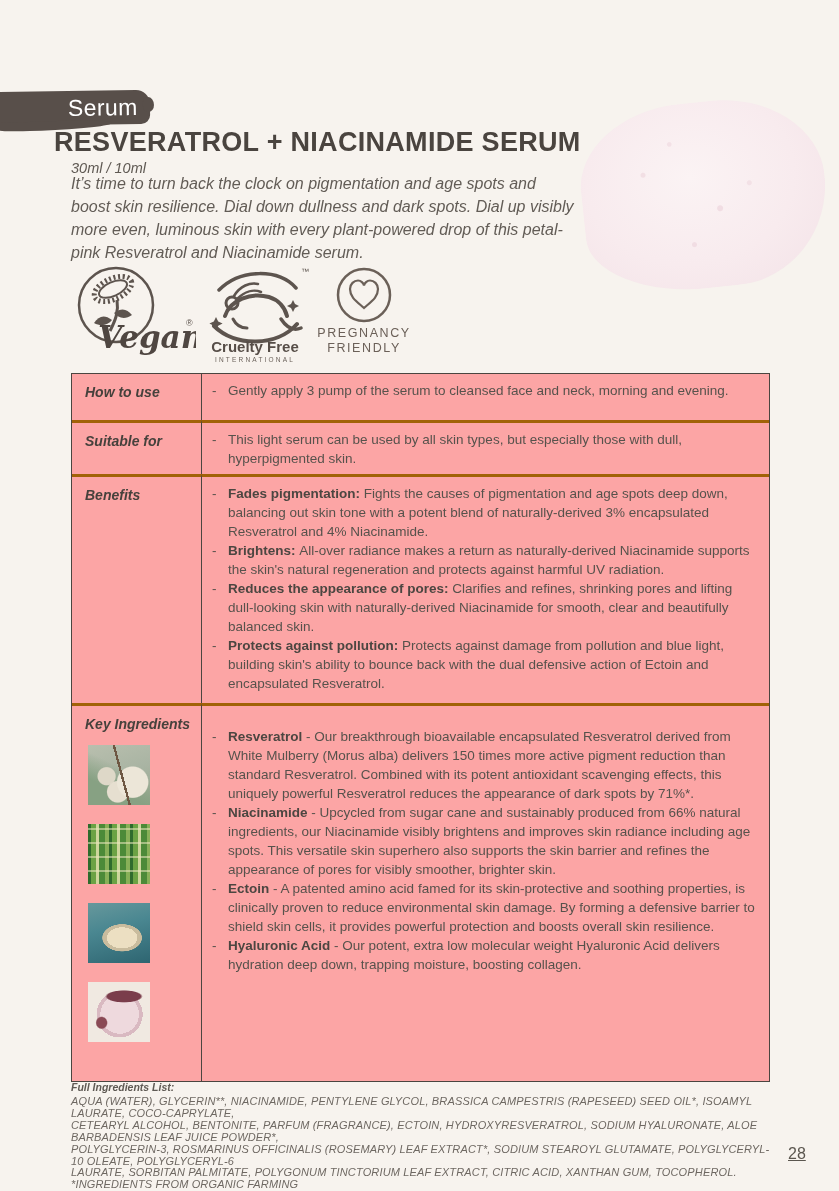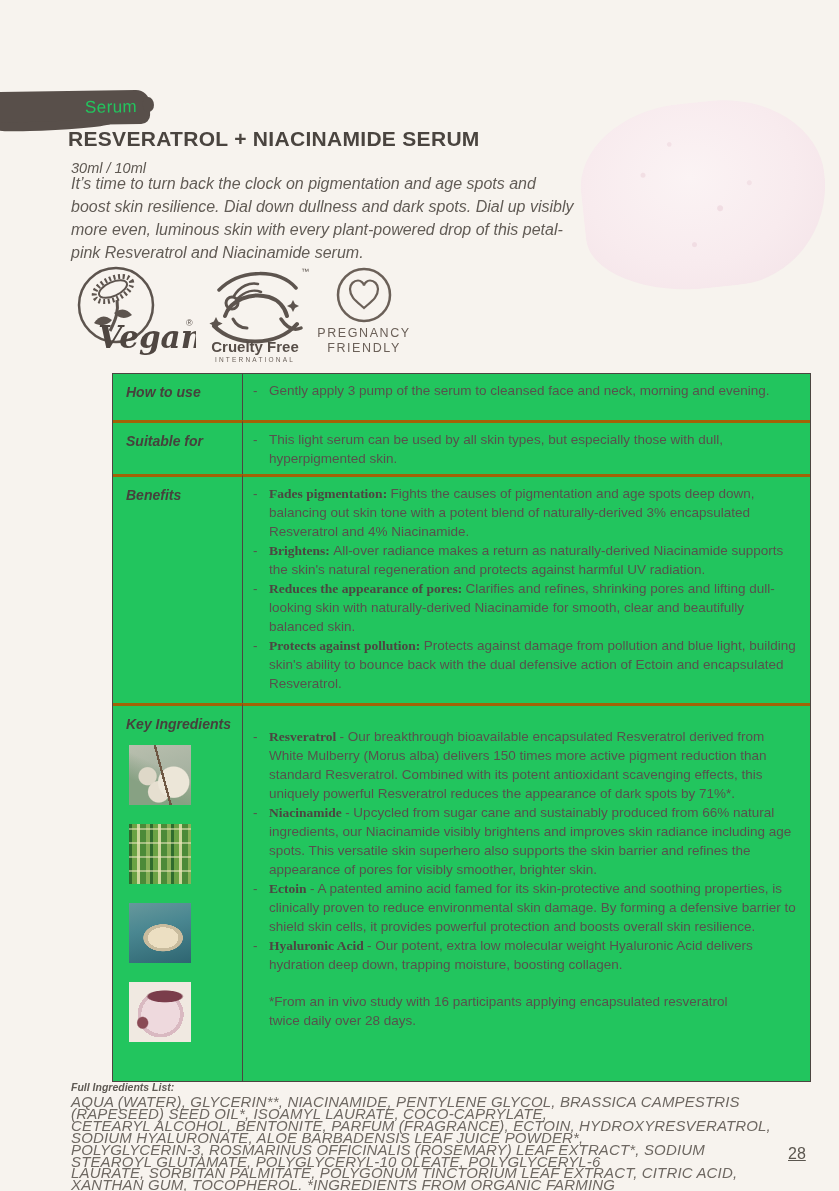--- a/index.html
+++ b/index.html
@@ -6,24 +6,24 @@
   body{font-family:"Liberation Sans",sans-serif;background:#e9e5de;}
   .sheet{position:relative;width:839px;height:1191px;background:#f7f3ee;overflow:hidden;color:#4c4641;}
 
   
   .brush-badge{position:absolute;left:-10px;top:91px;width:160px;height:34px;background:#584f4a;
     border-radius:5px 14px 9px 7px;transform:rotate(-0.8deg);}
   .brush-badge::before{content:"";position:absolute;left:4px;bottom:-5px;width:118px;height:9px;
     background:#584f4a;border-radius:2px 40% 60% 30%;transform:rotate(-1.2deg);}
   .brush-badge::after{content:"";position:absolute;right:-4px;top:7px;width:11px;height:15px;
     background:#584f4a;border-radius:45% 70% 60% 50%;}
-  .brush-badge span{position:absolute;left:95px;top:0;line-height:34px;font-size:17px;color:#22c55e;letter-spacing:0.4px;}
-
-  
-  .title{position:absolute;left:68px;top:127px;margin:0;font-size:21px;font-weight:bold;
+  .brush-badge span{position:absolute;left:78px;top:0;line-height:34px;font-size:23px;color:#ffffff;letter-spacing:0.4px;}
+
+  
+  .title{position:absolute;left:54px;top:127px;margin:0;font-size:27px;font-weight:bold;
     letter-spacing:0.3px;color:#4a443f;white-space:nowrap;}
   .sizes{position:absolute;left:71px;top:160px;font-size:14.5px;font-style:italic;color:#5f5953;}
   .desc{position:absolute;left:71px;top:172px;margin:0;width:508px;font-size:16px;font-style:italic;
     line-height:23px;color:#625c56;}
 
   
   .blob{position:absolute;left:582px;top:102px;width:244px;height:186px;transform:rotate(-6deg);
     border-radius:50% 50% 45% 55% / 48% 52% 62% 38%;
     background:
       radial-gradient(circle at 26% 36%, #f2dfe4 0 2px, rgba(0,0,0,0) 3px),
@@ -36,31 +36,31 @@
   
   .logos{position:absolute;left:72px;top:264px;height:100px;}
   .logo{position:absolute;top:0;}
   .logo svg{display:block;}
   .logo-vegan{left:0;}
   .logo-cruelty{left:131px;}
   .logo-pregnancy{left:246px;}
 
   
   .info-table{position:absolute;left:71px;top:373px;width:697px;border:1px solid #4b4540;
-    display:grid;grid-template-columns:129px 1fr;background:#22c55e;margin-left:41px;}
+    display:grid;grid-template-columns:129px 1fr;background:#fca5a5;}
   .cell{border-top:3px solid #a16207;box-sizing:border-box;}
   .cell.first{border-top:none;}
   .content-cell{border-left:1px solid #4b4540;padding:7px 14px 6px 10px;font-size:13.5px;
     line-height:19px;color:#57524c;}
   .label-cell{padding:10px 8px 0 13px;font-size:14px;font-weight:bold;font-style:italic;color:#46413c;}
   .r1{min-height:46px;} .r2{min-height:47px;} .r3{min-height:229px;} .r4{min-height:378px;}
   .bullet{display:flex;}
   .bullet .dash{flex:0 0 16px;}
   .bullet .btxt{flex:1;}
-  .lead{color:#4c4641;font-family:Liberation Serif, serif;}
+  .lead{color:#4c4641;}
   .lead::after{content:" ";}
   .ki-content{padding-top:21px;}
   .footnote{margin:18px 0 0 16px;width:472px;}
 
   
   .thumb{width:62px;height:60px;margin:0 0 19px 3px;}
   .thumb.tfirst{margin-top:13px;}
   .mulberry{background:
       linear-gradient(75deg, rgba(0,0,0,0) 0 52%, #6e5743 52% 55%, rgba(0,0,0,0) 55%),
       radial-gradient(circle at 72% 62%, #ece6d8 0 26%, rgba(0,0,0,0) 28%),
@@ -76,21 +76,21 @@
       linear-gradient(165deg, #67989c 0%, #4a8791 40%, #2e6571 100%);}
   .hyaluronic{background:
       radial-gradient(ellipse 46% 16% at 58% 24%, #7a3d4b 0 58%, rgba(0,0,0,0) 66%),
       radial-gradient(ellipse 20% 22% at 22% 68%, #8a4a55 0 40%, rgba(0,0,0,0) 50%),
       radial-gradient(circle 23px at 51% 54%, #eed9dd 0 84%, #d9b9c1 84% 100%, rgba(0,0,0,0) 100%),
       #f0e9e1;}
 
   
   .footer{position:absolute;left:71px;top:1081px;width:702px;}
   .footer-heading{font-size:10.5px;font-weight:bold;font-style:italic;color:#5f5a54;margin-bottom:3px;}
-  .footer-line{font-size:15px;font-style:italic;line-height:11.9px;letter-spacing:0.15px;color:#6e6862;}
+  .footer-line{font-size:11px;font-style:italic;line-height:11.9px;letter-spacing:0.15px;color:#6e6862;}
   .page-number{position:absolute;left:788px;top:1145px;font-size:16px;color:#5b564f;text-decoration:underline;}
 </style>
 </head>
 <body>
 
 <div class="sheet">
 
   <div class="brush-badge">
     <span>Serum</span>
   </div>
@@ -205,21 +205,20 @@
         <div class="btxt"><b class="lead">Niacinamide</b><span>- Upcycled from sugar cane and sustainably produced from 66% natural ingredients, our Niacinamide visibly brightens and improves skin radiance including age spots. This versatile skin superhero also supports the skin barrier and refines the appearance of pores for visibly smoother, brighter skin.</span></div>
       </div>
       <div class="bullet">
         <span class="dash">-</span>
         <div class="btxt"><b class="lead">Ectoin</b><span>- A patented amino acid famed for its skin-protective and soothing properties, is clinically proven to reduce environmental skin damage. By forming a defensive barrier to shield skin cells, it provides powerful protection and boosts overall skin resilience.</span></div>
       </div>
       <div class="bullet">
         <span class="dash">-</span>
         <div class="btxt"><b class="lead">Hyaluronic Acid</b><span>- Our potent, extra low molecular weight Hyaluronic Acid delivers hydration deep down, trapping moisture, boosting collagen.</span></div>
       </div>
-      <div class="footnote">*From an in vivo study with 16 participants applying encapsulated resveratrol twice daily over 28 days.</div>
     </div>
   </div>
 
   <div class="footer">
     <div class="footer-heading">Full Ingredients List:</div>
     <div class="footer-line">AQUA (WATER), GLYCERIN**, NIACINAMIDE, PENTYLENE GLYCOL, BRASSICA CAMPESTRIS (RAPESEED) SEED OIL*, ISOAMYL LAURATE, COCO-CAPRYLATE,</div>
     <div class="footer-line">CETEARYL ALCOHOL, BENTONITE, PARFUM (FRAGRANCE), ECTOIN, HYDROXYRESVERATROL, SODIUM HYALURONATE, ALOE BARBADENSIS LEAF JUICE POWDER*,</div>
     <div class="footer-line">POLYGLYCERIN-3, ROSMARINUS OFFICINALIS (ROSEMARY) LEAF EXTRACT*, SODIUM STEAROYL GLUTAMATE, POLYGLYCERYL-10 OLEATE, POLYGLYCERYL-6</div>
     <div class="footer-line">LAURATE, SORBITAN PALMITATE, POLYGONUM TINCTORIUM LEAF EXTRACT, CITRIC ACID, XANTHAN GUM, TOCOPHEROL. *INGREDIENTS FROM ORGANIC FARMING</div>
 

